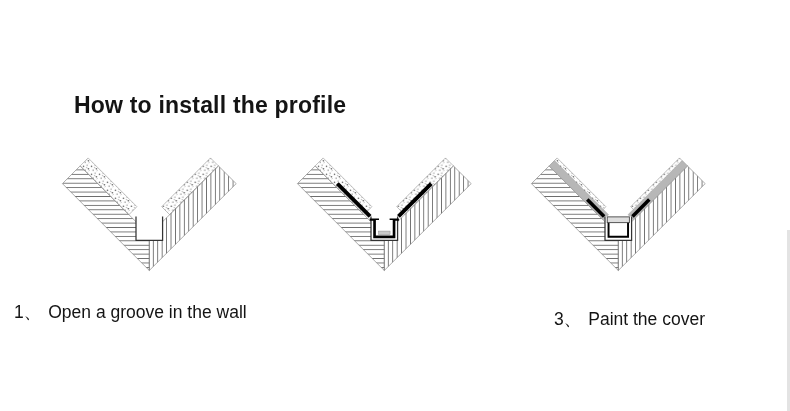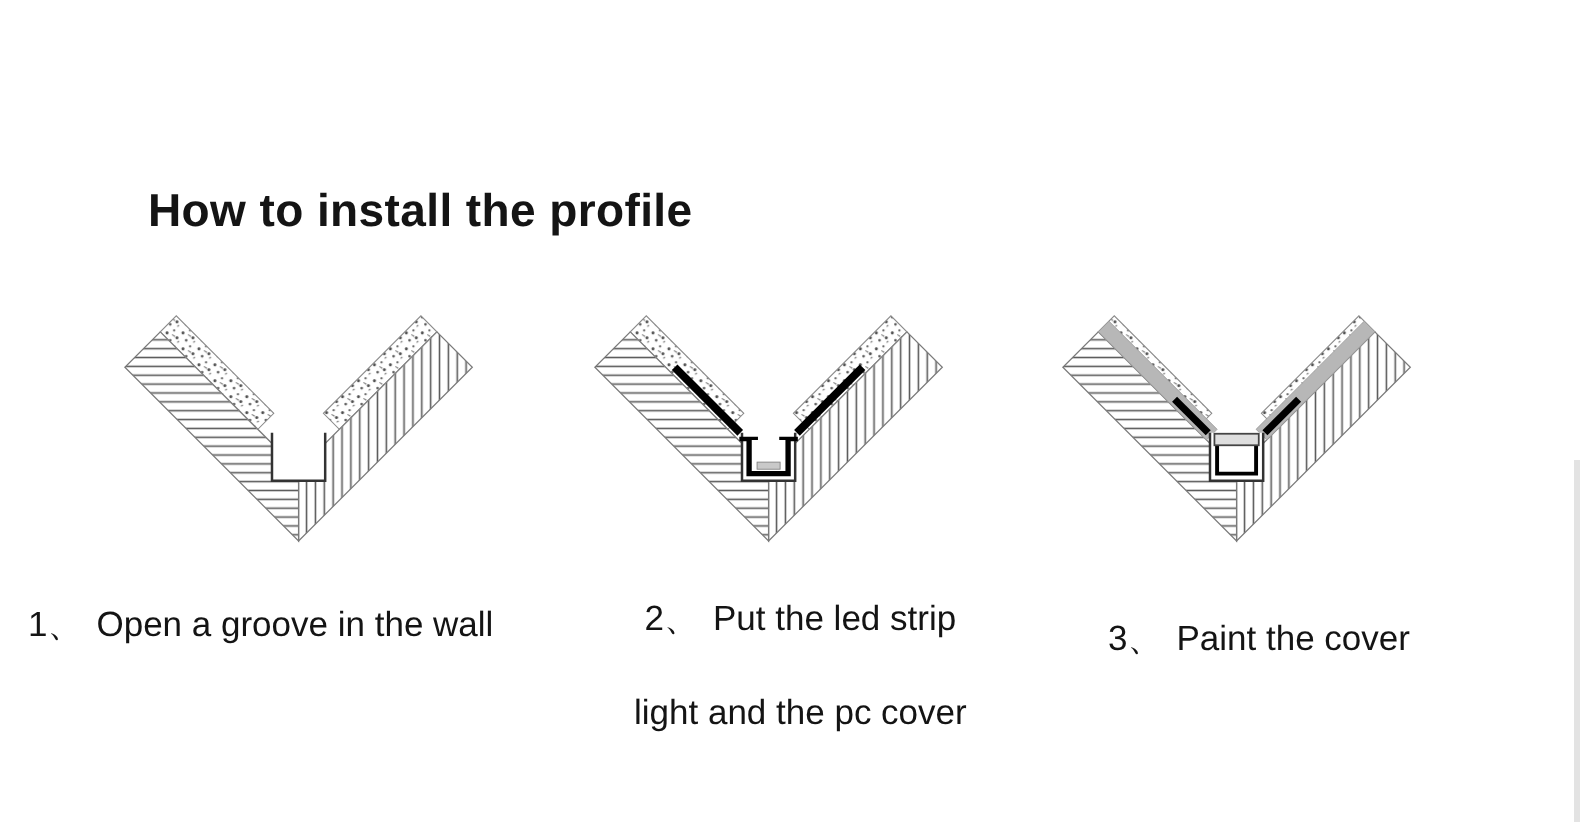--- a/index.html
+++ b/index.html
@@ -11,21 +11,21 @@
   }
   .title {
     position:absolute; left:74px; top:72px;
     font-size:23px; font-weight:bold; color:#141414; letter-spacing:0.2px;margin-top:20px;
   }
   .fig { position:absolute; top:132px; }
   .fig1 { left:58px; }
   .fig2 { left:293px; }
   .fig3 { left:527px; }
   .fig svg { display:block; }
-  .caption { position:absolute; font-size:17.5px; color:#141414;text-align:center; }
+  .caption { position:absolute; font-size:17.5px; color:#141414; }
   .cap1 { left:14px;  top:300px; }
   .cap2 { left:317px; top:297px; }
   .cap3 { left:554px; top:307px; }
   .caption .num { margin-right:7px; }
   .cap-line { display:block; }
   .cap-line2 { margin-top:25px; }
   .edge-artifact {
     position:absolute; right:0; top:230px; width:3px; height:181px;
     background:#e3e3e3;
   }
@@ -94,28 +94,20 @@
       <line x1="138" y1="76" x2="119" y2="95" stroke="#000000" stroke-width="4"></line>
       <path d="M92 99 L92 118 L114 118 L114 99" fill="#ffffff" stroke="#000000" stroke-width="2.2"></path>
       <rect x="90.5" y="95.5" width="25" height="6.5" fill="#dedede" stroke="#444444" stroke-width="1"></rect>
     </svg>
   </figure>
 
   <div class="caption cap1">
     <span class="num">1、</span><span>Open a groove in the wall</span>
   </div>
 
-  <div class="caption cap2">
-    <span class="cap-line">
-      <span class="num">2、</span><span>Put the led strip</span>
-    </span>
-    <span class="cap-line cap-line2">
-      <span>light and the pc cover</span>
-    </span>
-  </div>
 
   <div class="caption cap3">
     <span class="num">3、</span><span>Paint the cover</span>
   </div>
 
   <div class="edge-artifact"></div>
 
 </div>
 
 </body></html>

